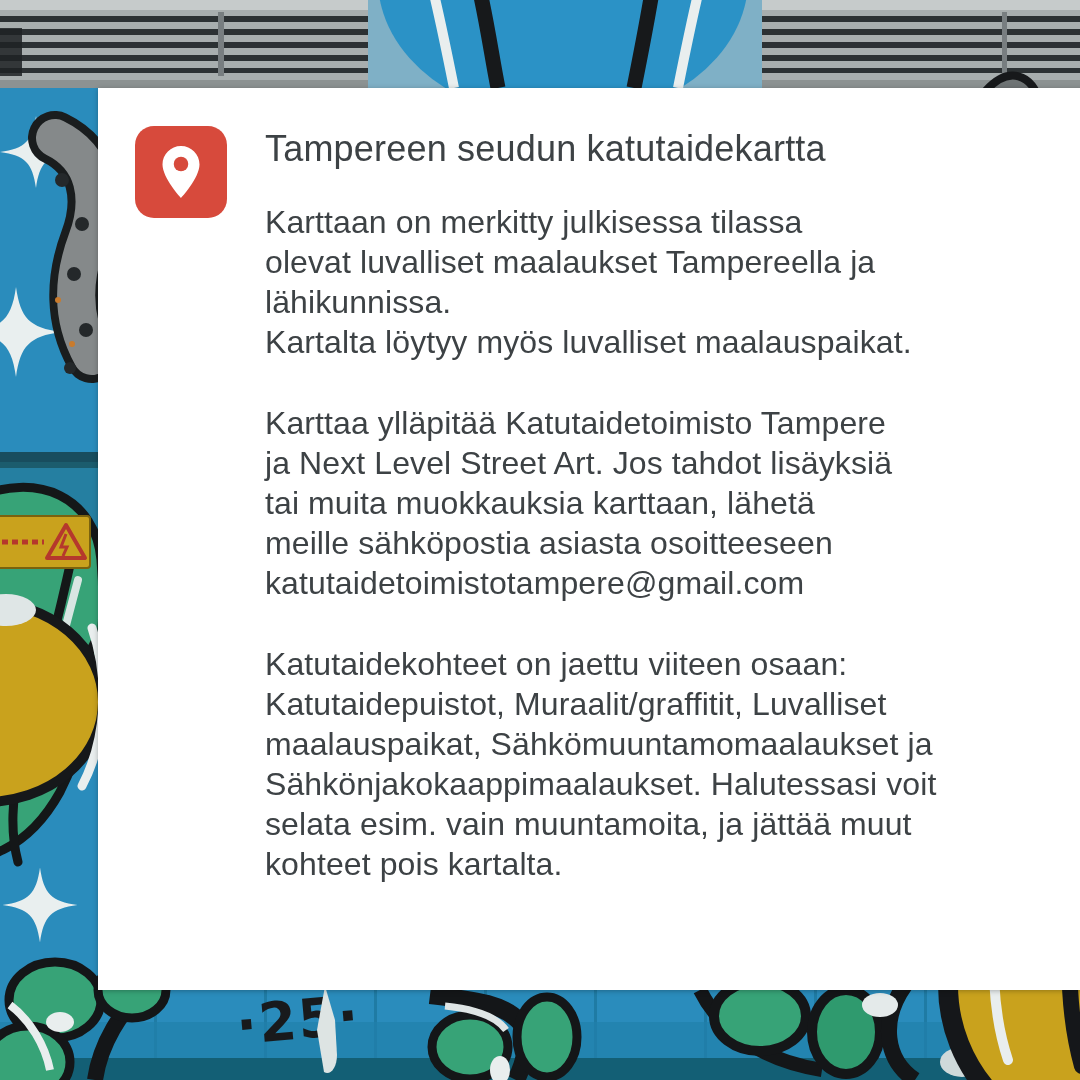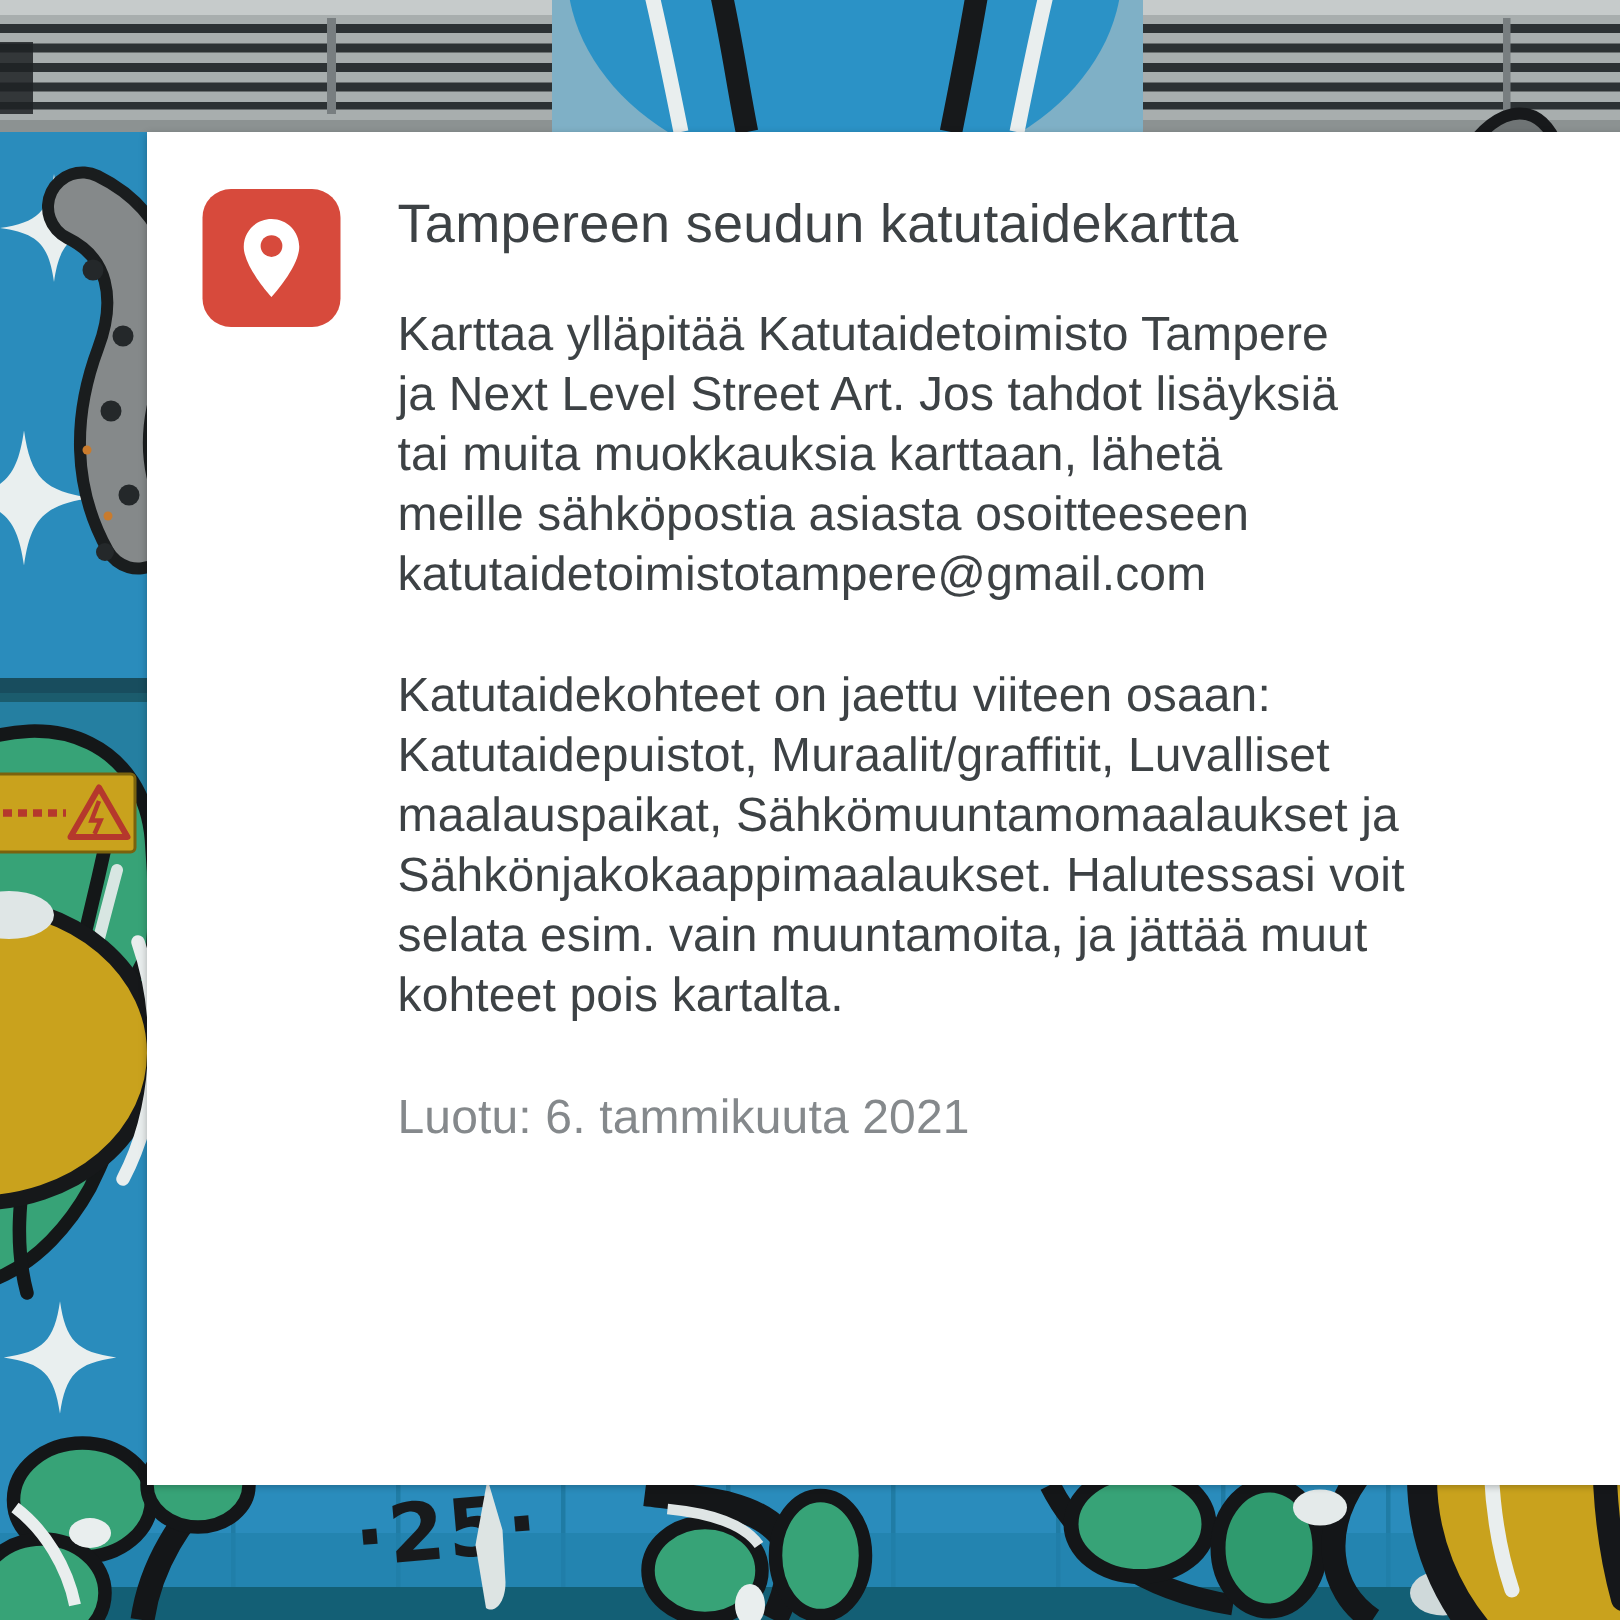--- a/index.html
+++ b/index.html
@@ -199,28 +199,31 @@
 
   <div class="card">
     <div class="pin">
       <svg viewBox="0 0 24 24" aria-hidden="true">
         <path fill="#ffffff" d="M12 1.6 C7.9 1.6 4.6 4.9 4.6 9 c0 5.4 7.4 13.4 7.4 13.4 s7.4-8 7.4-13.4 c0-4.1-3.3-7.4-7.4-7.4 z"></path>
         <circle cx="12" cy="8.8" r="2.9" fill="#d74a3c"></circle>
       </svg>
     </div>
     <h1 class="card-title">Tampereen seudun katutaidekartta</h1>
     <div class="card-body">
+      <p>Karttaan on merkitty julkisessa tilassa
+olevat luvalliset maalaukset Tampereella ja
+lähikunnissa.
+Kartalta löytyy myös luvalliset maalauspaikat.</p>
       <p>Karttaa ylläpitää Katutaidetoimisto Tampere
 ja Next Level Street Art. Jos tahdot lisäyksiä
 tai muita muokkauksia karttaan, lähetä
 meille sähköpostia asiasta osoitteeseen
 katutaidetoimistotampere@gmail.com</p>
       <p>Katutaidekohteet on jaettu viiteen osaan:
 Katutaidepuistot, Muraalit/graffitit, Luvalliset
 maalauspaikat, Sähkömuuntamomaalaukset ja
 Sähkönjakokaappimaalaukset. Halutessasi voit
 selata esim. vain muuntamoita, ja jättää muut
 kohteet pois kartalta.</p>
-      <p class="created">Luotu: 6. tammikuuta 2021</p>
     </div>
   </div>
 
 </div>
 
 </body></html>

